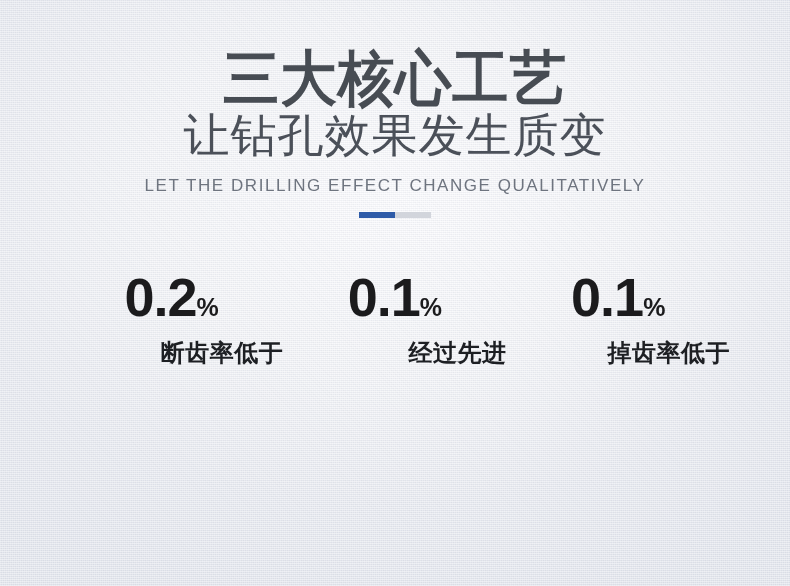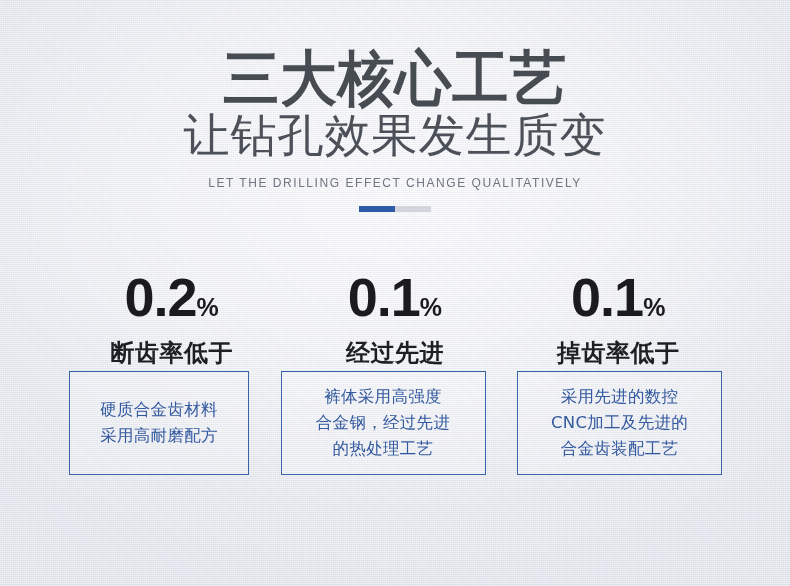--- a/index.html
+++ b/index.html
@@ -66,21 +66,21 @@
     font-size: 46px;
     line-height: 54px;
     letter-spacing: 1px;
     color: #4b5059;
     margin-top: 2px;
     white-space: nowrap;
   }
   .title-en {
     margin-top: 10px;
     font-family: "Liberation Sans", "DejaVu Sans", sans-serif;
-    font-size: 12px;
+    font-size: 17px;
     font-weight: 400;
     letter-spacing: 1.55px;
     color: #6e747f;
     white-space: nowrap;
   }
   .divider {
     margin: 16px auto 0 auto;
     width: 72px;
     height: 6px;
     display: flex;
@@ -116,20 +116,21 @@
   }
   .stat-label {
     margin-top: 2px;
     font-family: "DejaVu Sans", "Liberation Sans", sans-serif;
     font-weight: 700;
     font-size: 24px;
     line-height: 30px;
     color: #1d1f23;
     letter-spacing: .5px;
     white-space: nowrap;
+    text-align: right;
   }
 
   
   .boxes {
     position: absolute;
     left: 69px;
     top: 371px;
     width: 653px;
     display: flex;
     justify-content: space-between;
@@ -192,35 +193,15 @@
 
       <div class="stat-col">
         <div class="stat-number">
           <span>0.1</span><span class="pct">%</span>
         </div>
         <div class="stat-label">掉齿率低于</div>
       </div>
 
     </div>
 
-    <div class="boxes">
-
-      <div class="desc-box">
-        <div class="desc-text">硬质合金齿材料
-采用高耐磨配方</div>
-      </div>
-
-      <div class="desc-box wide">
-        <div class="desc-text">裤体采用高强度
-合金钢，经过先进
-的热处理工艺</div>
-      </div>
-
-      <div class="desc-box wide">
-        <div class="desc-text">采用先进的数控
-CNC加工及先进的
-合金齿装配工艺</div>
-      </div>
-
-    </div>
 
   </div>
 </div>
 
 </body></html>

